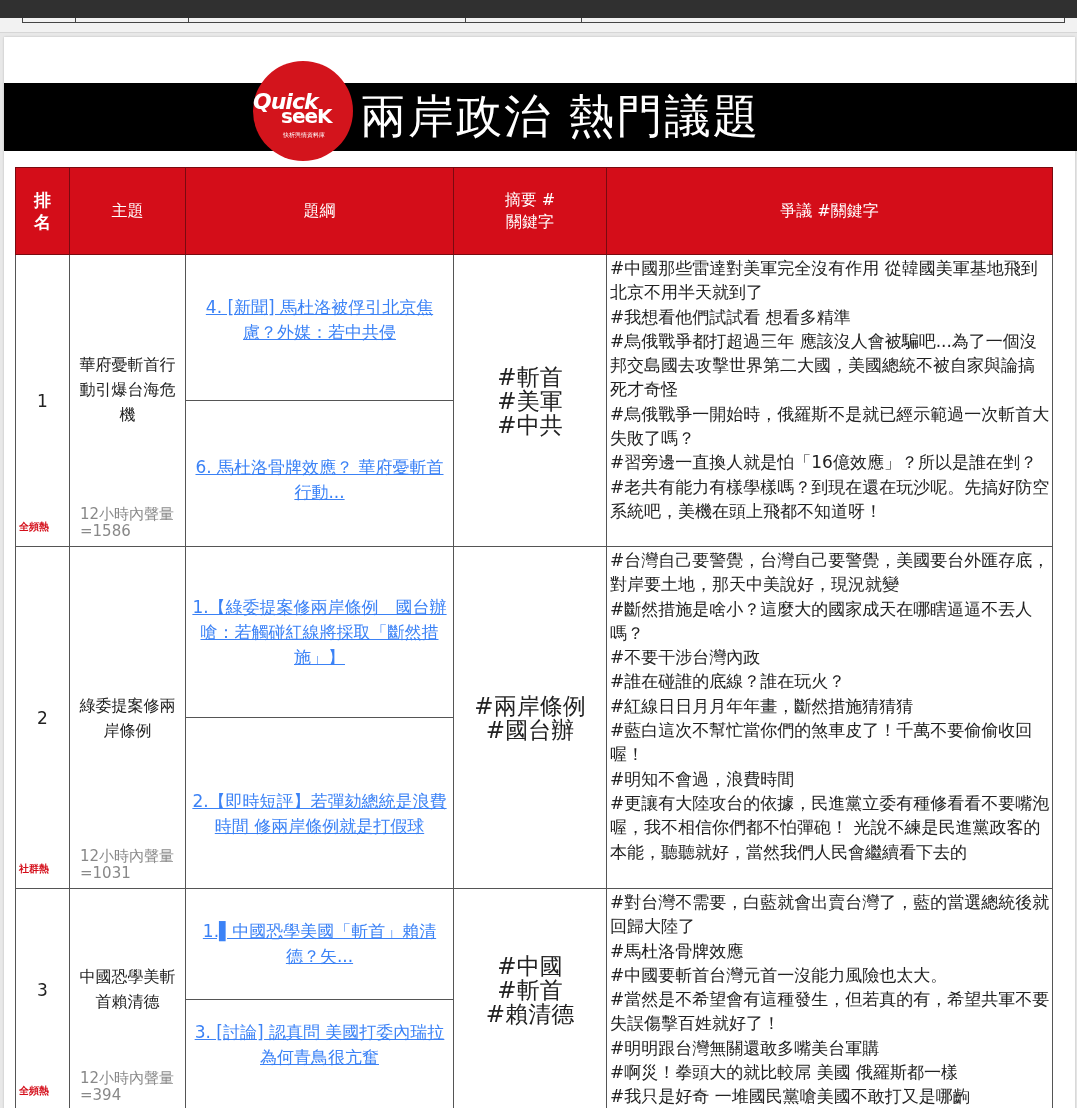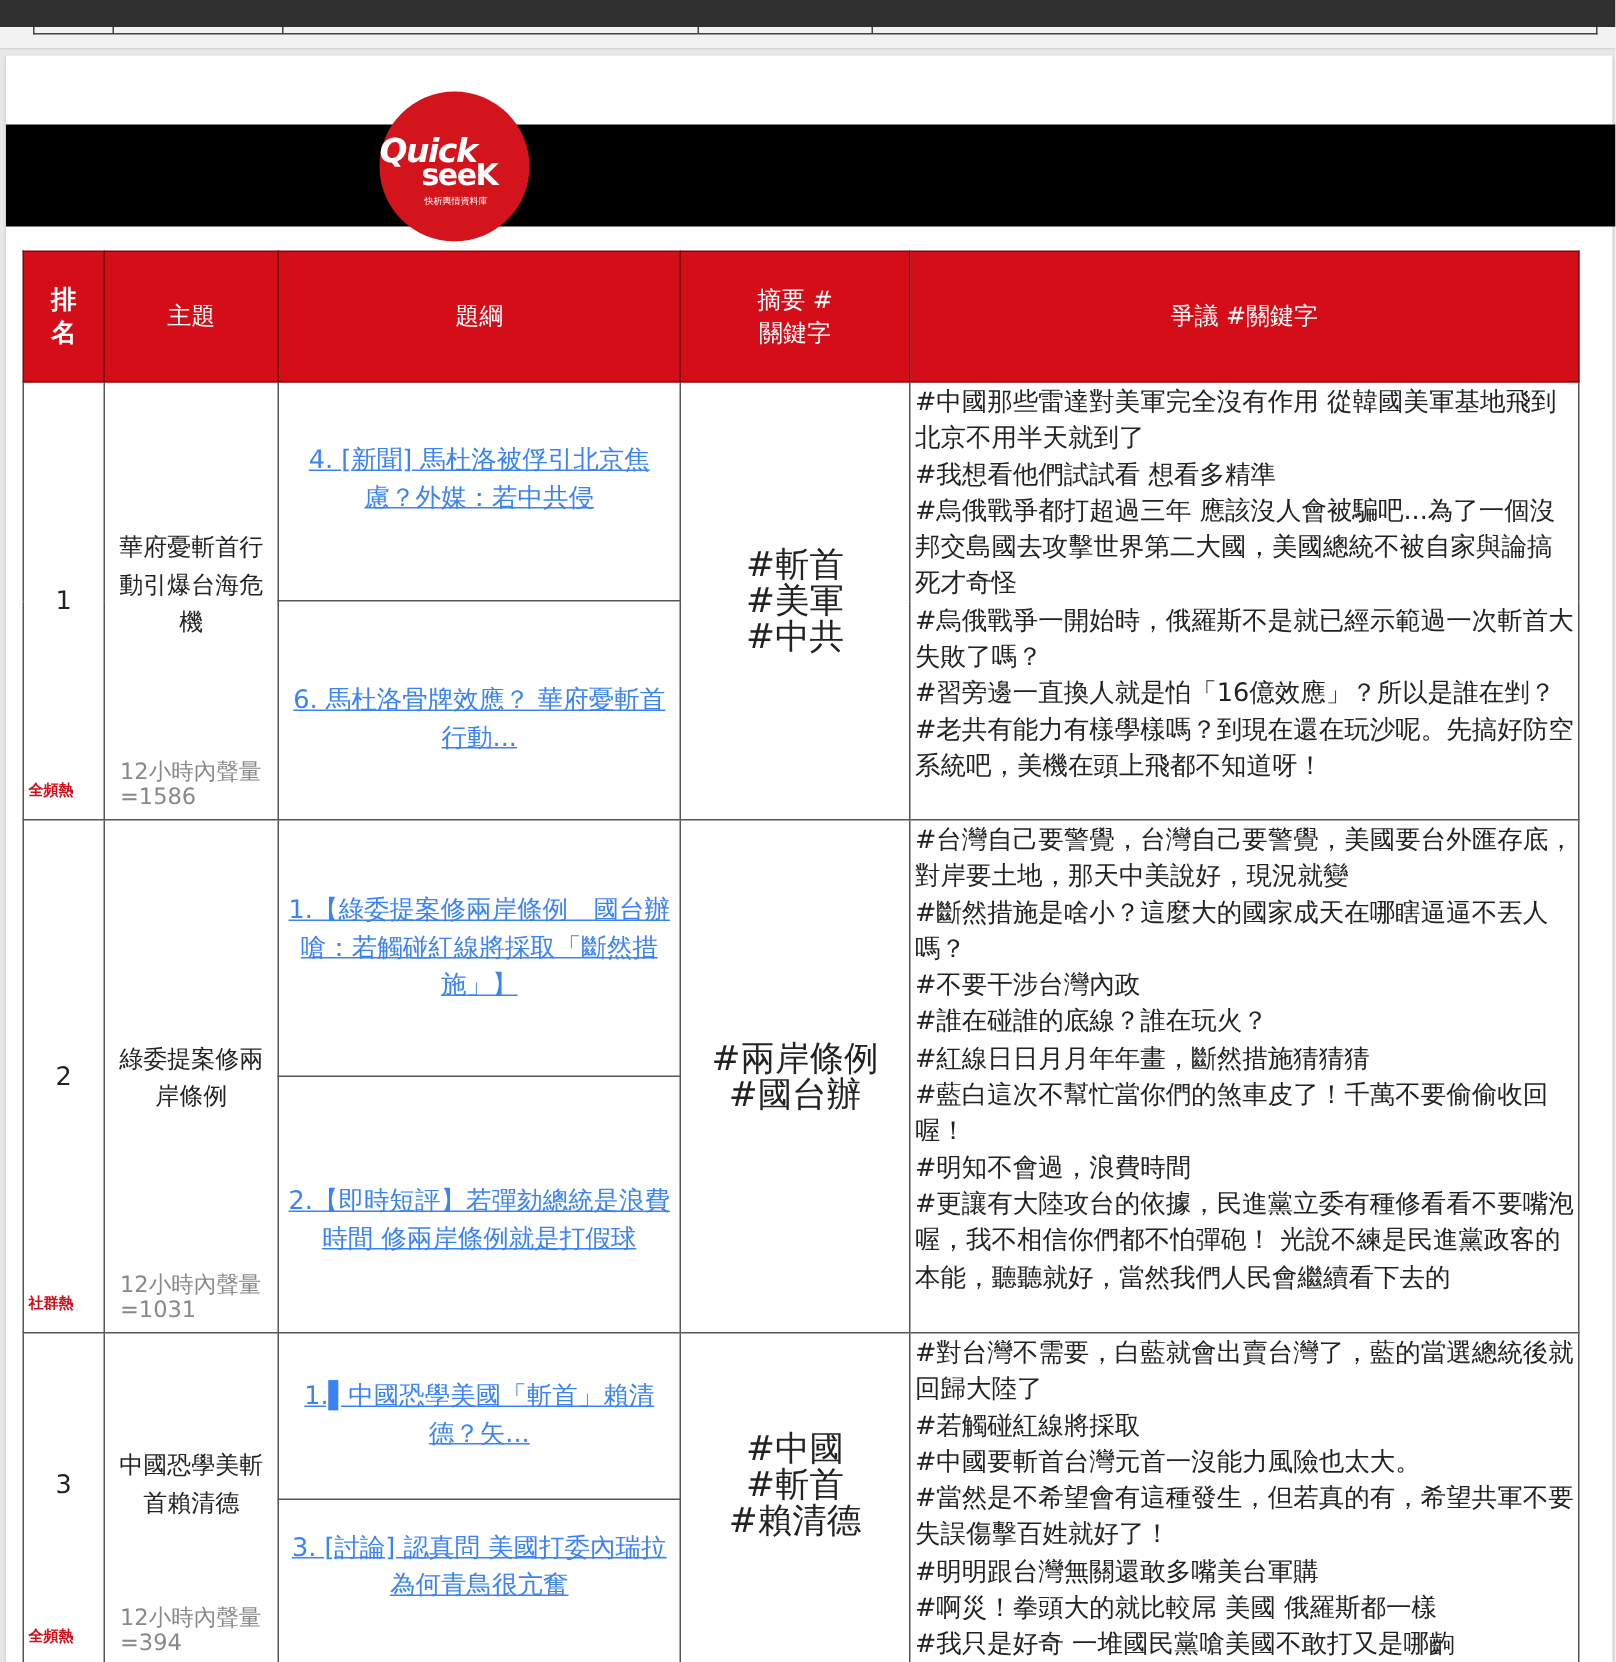--- a/index.html
+++ b/index.html
@@ -113,20 +113,21 @@
   </div>
 </div>
 
 <div class="page">
   <div class="banner"></div>
   <div class="logo">
     <div class="l1">Quick</div>
     <div class="l2">seeK</div>
     <div class="l3">快析輿情資料庫</div>
   </div>
+  <div class="banner-title">兩岸政治 熱門議題</div>
 
   <table class="hot">
     <colgroup>
       <col style="width:54px">
         <col style="width:116px">
         <col style="width:268px">
         <col style="width:153px">
         <col style="width:446px">
     </colgroup>
     <thead>
@@ -228,21 +229,21 @@
         <td style="height:110px">
           <a class="outline-link">1.▌中國恐學美國「斬首」賴清德？矢...</a>
         </td>
         <td rowspan="2">
           <span class="kw-text" style="display:block;margin-top:-20px">#中國
 #斬首
 #賴清德</span>
         </td>
         <td class="dispute" rowspan="2">
           <div>#對台灣不需要，白藍就會出賣台灣了，藍的當選總統後就回歸大陸了</div>
-          <div>#若觸碰紅線將採取</div>
+          <div>#馬杜洛骨牌效應</div>
           <div>#中國要斬首台灣元首一沒能力風險也太大。</div>
           <div>#當然是不希望會有這種發生，但若真的有，希望共軍不要失誤傷擊百姓就好了！</div>
           <div>#明明跟台灣無關還敢多嘴美台軍購</div>
           <div>#啊災！拳頭大的就比較屌 美國 俄羅斯都一樣</div>
           <div>#我只是好奇 一堆國民黨嗆美國不敢打又是哪齣</div>
         </td>
       </tr>
       <tr>
         <td style="height:110px">
           <a class="outline-link" style="margin-top:-20px">3. [討論] 認真問 美國打委內瑞拉 為何青鳥很亢奮</a>

